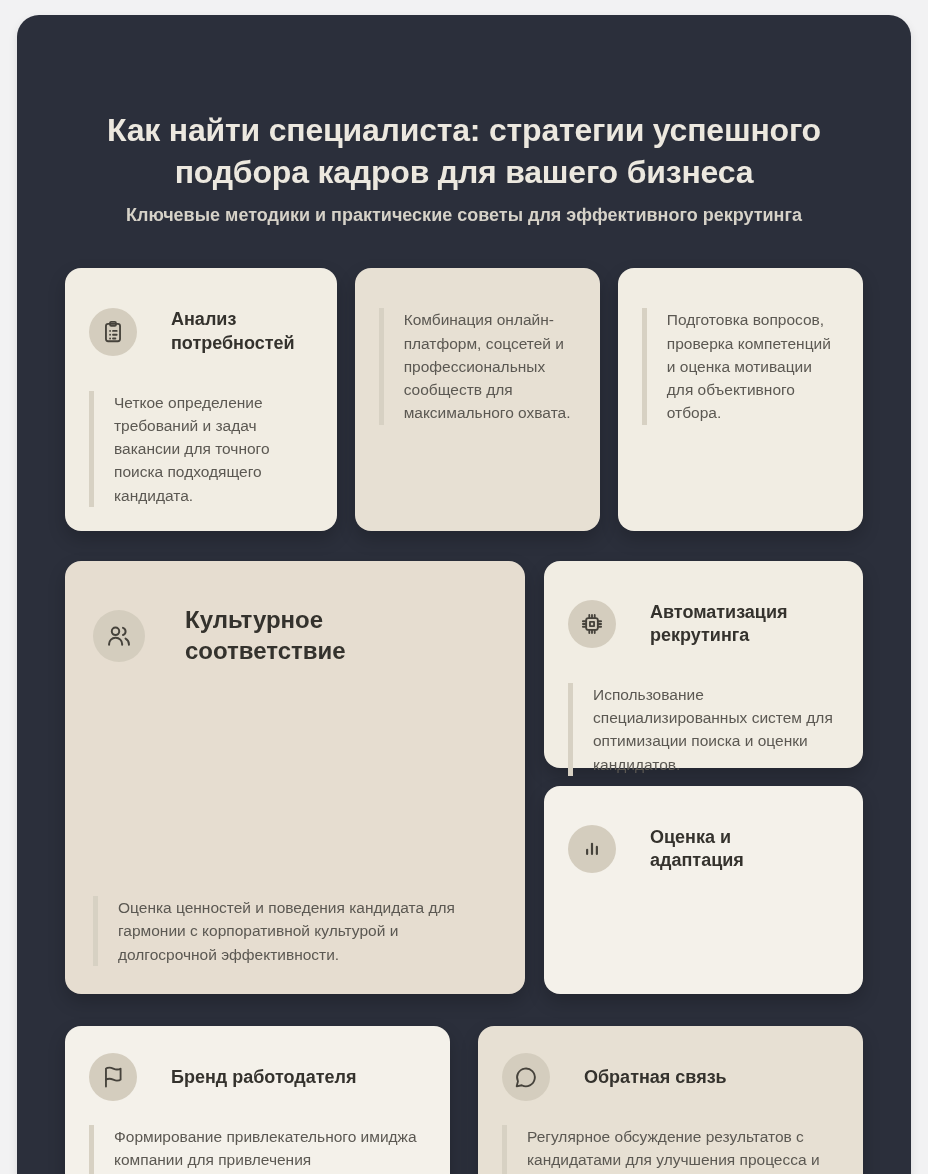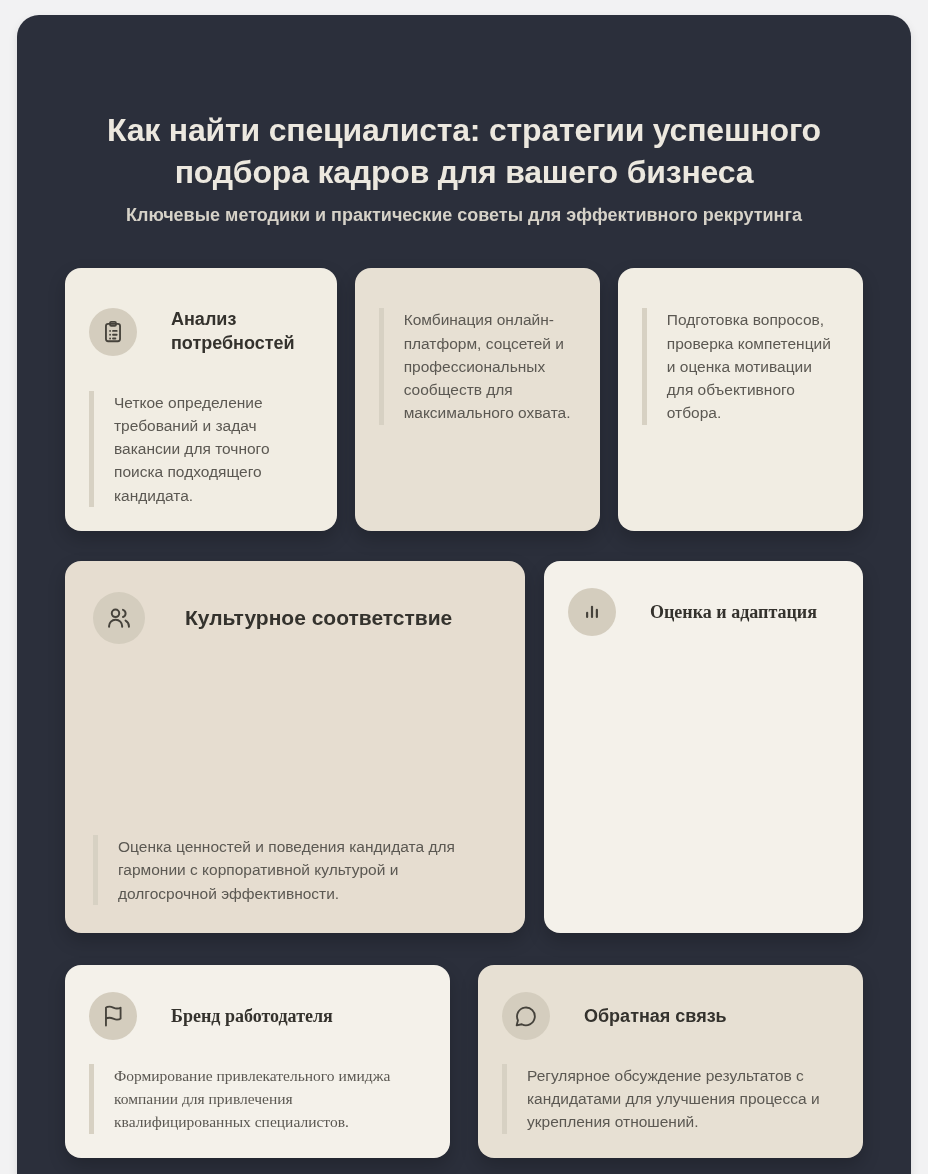--- a/index.html
+++ b/index.html
@@ -53,37 +53,37 @@
     padding:22px 24px 24px;
     display:flex;flex-direction:column;justify-content:space-between;
     box-shadow:0 8px 18px rgba(0,0,0,.20);
   }
   .grid-row1 .card{min-height:238px;}
   .big-card{min-height:372px;padding:26px 28px 28px;}
   .right-col .card{min-height:176px;}
   .grid-row3 .card{min-height:172px;}
   .bg-cream{background:var(--card-cream);}
   .bg-beige{background:var(--card-beige);}
-  .bg-light{background:var(--card-light);font-family:Liberation Serif, serif;}
+  .bg-light{background:var(--card-light);}
   .bg-warm{background:var(--card-warm);}
   .card-head{display:flex;align-items:center;gap:16px;}
   .big-card .card-head{gap:22px;}
   .icon-circle{
     width:48px;height:48px;flex:0 0 48px;border-radius:50%;
     background:var(--icon-circle);color:var(--icon-stroke);
     display:flex;align-items:center;justify-content:center;
   }
   .big-card .icon-circle{width:52px;height:52px;flex:0 0 52px;}
   .icon-circle svg{width:26px;height:26px;}
   .big-card .icon-circle svg{width:28px;height:28px;}
   .card-title{
     margin:18px;font-size:18px;line-height:1.28;font-weight:700;
     color:var(--heading-text);
   }
-  .big-card .card-title{font-size:21px;}
+  .big-card .card-title{font-size:24px;}
   .card-body{
     margin-top:18px;
     border-left:5px solid var(--accent-bar);
     padding-left:20px;
     font-size:15.5px;line-height:1.5;
     color:var(--body-text);
   }
 </style>
 </head>
 <body>
@@ -133,20 +133,33 @@
             <path d="M17.6 14.2a5.4 5.4 0 0 1 2.9 4.8v.5"></path>
           </svg>
         </span>
         <h3 class="card-title">Культурное соответствие</h3>
       </div>
       <div class="card-body">Оценка ценностей и поведения кандидата для гармонии с корпоративной культурой и долгосрочной эффективности.</div>
     </div>
 
     <div class="right-col">
 
+      <div class="card bg-cream">
+        <div class="card-head">
+          <span class="icon-circle">
+            <svg viewBox="0 0 24 24" fill="none" stroke="currentColor" stroke-width="1.7" stroke-linecap="round" stroke-linejoin="round">
+              <rect x="6.6" y="6.6" width="10.8" height="10.8" rx="2"></rect>
+              <rect x="10.1" y="10.1" width="3.8" height="3.8"></rect>
+              <path d="M9.5 3.6v3M12 3.6v3M14.5 3.6v3M9.5 17.4v3M12 17.4v3M14.5 17.4v3M3.6 9.5h3M3.6 12h3M3.6 14.5h3M17.4 9.5h3M17.4 12h3M17.4 14.5h3"></path>
+            </svg>
+          </span>
+          <h3 class="card-title">Автоматизация рекрутинга</h3>
+        </div>
+        <div class="card-body">Использование специализированных систем для оптимизации поиска и оценки кандидатов.</div>
+      </div>
 
       <div class="card bg-light">
         <div class="card-head">
           <span class="icon-circle">
             <svg viewBox="0 0 24 24" fill="none" stroke="currentColor" stroke-width="2" stroke-linecap="round" stroke-linejoin="round">
               <path d="M7.5 16.5v-3.8"></path>
               <path d="M12 16.5V7.2"></path>
               <path d="M16.5 16.5v-6.4"></path>
             </svg>
           </span>

